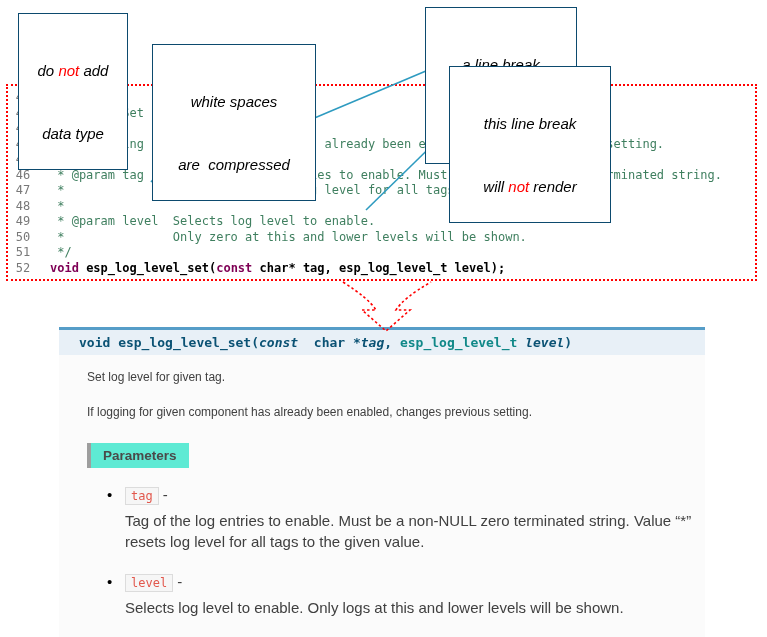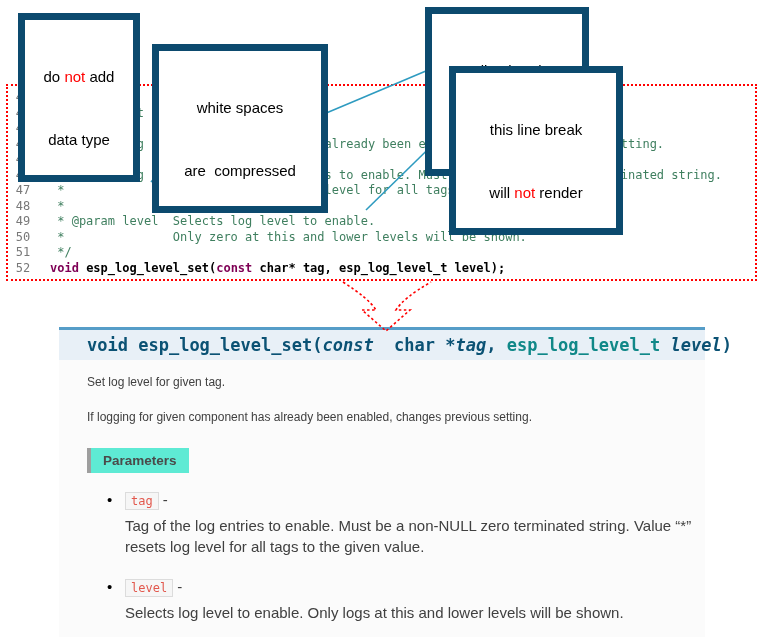--- a/index.html
+++ b/index.html
@@ -2,23 +2,23 @@
 <html><head>
 <meta charset="utf-8">
 <style>
   html,body{margin:0;padding:0;}
   body{
     width:767px;height:637px;position:relative;background:#ffffff;
     font-family:"Liberation Sans",sans-serif;overflow:hidden;
   }
   
   .callout{
-    position:absolute;background:#fff;border:7px solid #0c4a6e;
+    position:absolute;background:#fff;border:1px solid #0c4a6e;
     text-align:center;font-size:15px;color:#000;padding:4px 6px;
-    line-height:1.4;white-space:pre;z-index:5;
+    line-height:1.4;white-space:pre;z-index:5;font-style:italic;
   }
   .red{color:#ff0000;}
   #c1{left:18px;top:13px;width:96px;}
   #c2{left:152px;top:44px;width:150px;}
   #c3{left:425px;top:7px;width:138px;}
   #c4{left:409px;top:66px;width:148px;margin-left:40px;}
 
   
   .overlay{position:absolute;left:0;top:0;width:767px;height:637px;z-index:4;pointer-events:none;}
   .conn{stroke:#2e9bc0;stroke-width:1.6;}
@@ -37,22 +37,22 @@
   .ctext{white-space:pre;color:#3f7f5f;}
   .codeline .ctext{color:#000;font-weight:bold;}
   .kw{color:#7f0055;}
 
   
   .docpanel{
     position:absolute;left:59px;top:327px;width:646px;height:310px;
     background:#fbfbfb;z-index:0;box-sizing:border-box;
   }
   .sig{
-    background:#e8f0f7;border-top:3px solid #569dc8;padding:5px 28px;
-    font-family:"DejaVu Sans Mono",monospace;font-size:17px;font-weight:bold;
+    background:#e8f0f7;border-top:3px solid #569dc8;padding:5px 20px;
+    font-family:"DejaVu Sans Mono",monospace;font-size:13px;font-weight:bold;
     color:#0b5274;white-space:pre;
   }
   .sig .it{font-style:italic;}
   .sig .type{color:#108888;}
   .dp{margin:0 0 0 28px;font-size:12px;color:#404040;line-height:1.4;}
   .brief{margin-top:14px;}
   .detail{margin-top:18px;}
   .rubric{
     display:inline-block;margin:22px 0 0 28px;background:#5eead4;
     border-left:4px solid #9e9e9e;padding:5px 12px;font-weight:bold;

